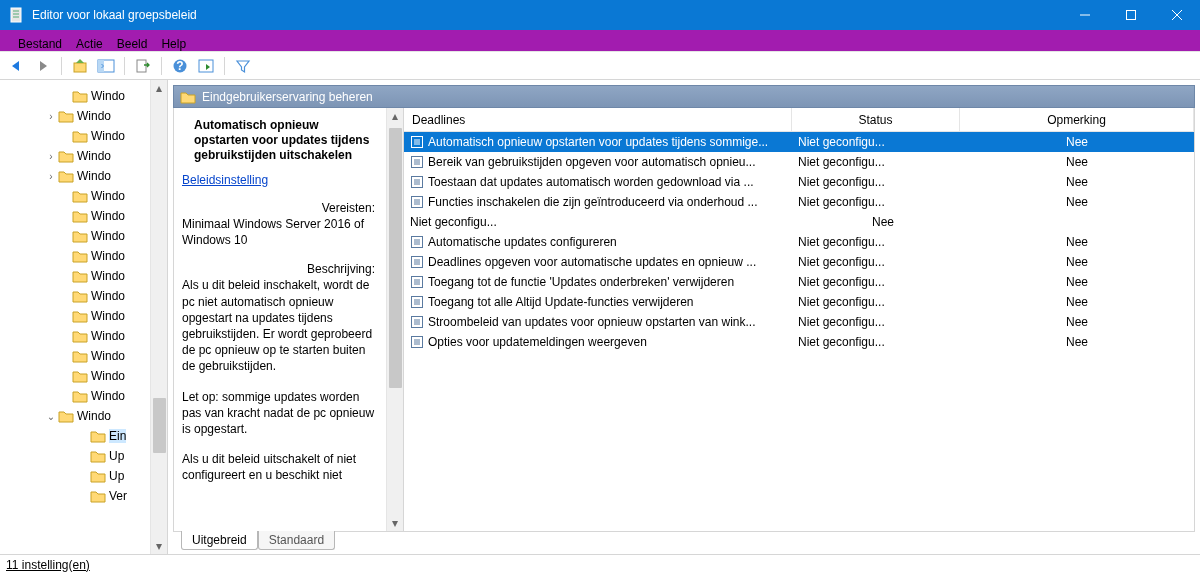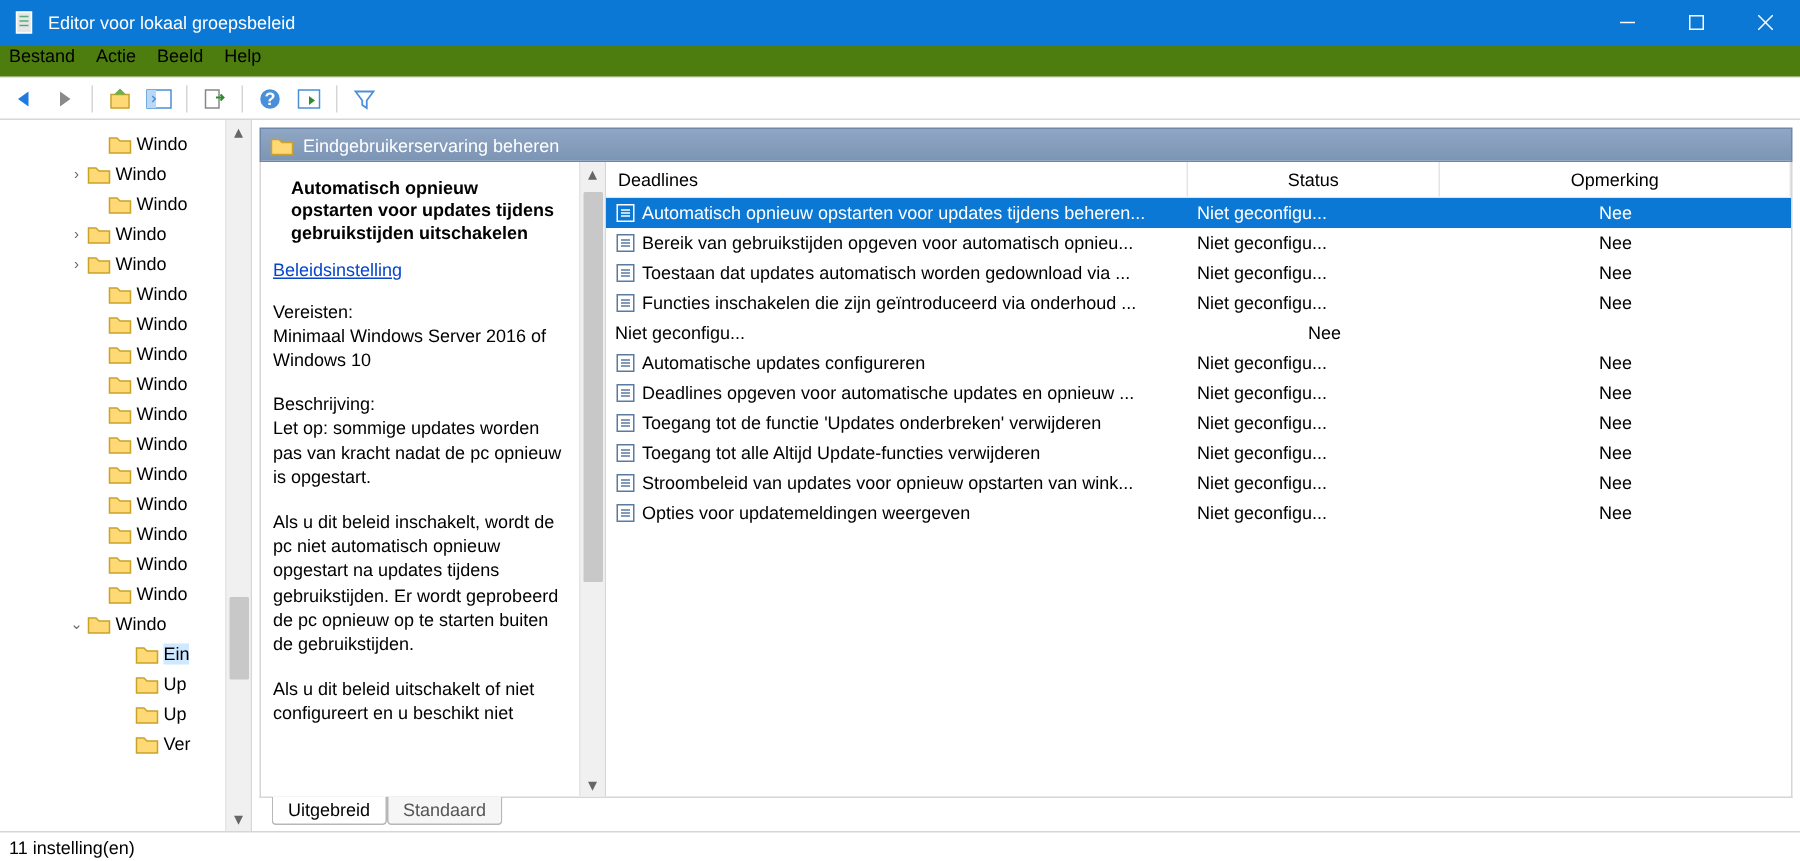--- a/index.html
+++ b/index.html
@@ -4,21 +4,21 @@
 <style>
 * { margin: 0; padding: 0; box-sizing: border-box; font-family: "Segoe UI", Tahoma, sans-serif; font-size: 12px; }
 body { background: #fff; width: 1200px; height: 574px; overflow: hidden; display: flex; flex-direction: column; }
 
 .titlebar { background: #0a78d4; height: 30px; display: flex; align-items: center; color: #fff; }
 .titlebar .app-icon { width: 16px; height: 16px; margin: 0 8px; display: flex; align-items: center; justify-content: center; }
 .titlebar .title { flex: 1; font-size: 12px; }
 .titlebar .win-controls { display: flex; height: 100%; }
 .titlebar .win-btn { width: 46px; height: 100%; display: flex; align-items: center; justify-content: center; color: #fff; }
 
-.menubar { height: 22px; background: #4d7c0f; border-bottom: 1px solid #e5e5e5; display: flex; align-items: flex-start; padding: 0 6px; gap: 14px; }
+.menubar { height: 22px; background: #a21caf; border-bottom: 1px solid #e5e5e5; display: flex; align-items: flex-end; padding: 0 18px; gap: 14px; }
 .menubar .menu-item { font-size: 12px; color: #000; }
 
 .toolbar { height: 28px; background: #fff; border-bottom: 1px solid #d6d6d6; display: flex; align-items: center; padding: 0 6px; gap: 4px; }
 .toolbar .tb-sep { width: 1px; height: 18px; background: #d6d6d6; margin: 0 3px; }
 .toolbar .tb-btn { width: 22px; height: 22px; display: flex; align-items: center; justify-content: center; }
 
 .content { flex: 1; display: flex; min-height: 0; }
 
 .tree-pane { width: 168px; border-right: 1px solid #d6d6d6; overflow: hidden; position: relative; padding-top: 6px; }
 .tree-inner { position: relative; height: 100%; }
@@ -32,21 +32,21 @@
 .tree-item.selected .label { background: #cde8ff; }
 
 .main-pane { flex: 1; display: flex; flex-direction: column; min-width: 0; padding: 5px 5px 0 5px; }
 .category-header { height: 23px; background: linear-gradient(#8fa6c4, #7d95b5); border: 1px solid #6e87a8; display: flex; align-items: center; padding: 0 6px; color: #fff; font-size: 12px; gap: 6px; }
 
 .split-body { flex: 1; display: flex; min-height: 0; border: 1px solid #d6d6d6; border-top: none; }
 
 .detail-pane { width: 230px; border-right: 1px solid #d6d6d6; padding: 10px 12px 8px 8px; font-size: 12px; color: #000; position: relative; display: flex; flex-direction: column; }
 .detail-pane .policy-name { font-weight: bold; margin-bottom: 10px; line-height: 1.25; margin-left: 12px; }
 .detail-pane .link { color: #0645cc; text-decoration: underline; margin-bottom: 14px; display: inline-block; }
-.detail-pane .section-label { margin-bottom: 1px; }
+.detail-pane .section-label { margin-bottom: 1px; text-align: right; }
 .detail-pane .desc { line-height: 1.35; }
 .detail-scroll { position: absolute; right: 0; top: 0; width: 17px; height: 100%; background: #f0f0f0; border-left: 1px solid #e5e5e5; display: flex; flex-direction: column; align-items: center; }
 .detail-scroll .arrow { height: 16px; width: 100%; display: flex; align-items: center; justify-content: center; color: #666; }
 .detail-scroll .thumb { width: 13px; background: #c8c8c8; border-radius: 1px; margin-top: 2px; }
 .detail-body { overflow: hidden; padding-right: 16px; }
 
 .list-pane { flex: 1; display: flex; flex-direction: column; min-width: 0; }
 .list-header { height: 24px; display: flex; border-bottom: 1px solid #e5e5e5; }
 .list-header .col { display: flex; align-items: center; padding: 0 8px; border-right: 1px solid #e5e5e5; font-size: 12px; color: #000; background: #fff; }
 .col-setting { width: 388px; }
@@ -62,21 +62,21 @@
 .list-row.selected { background: #0a78d4; color: #fff; }
 .list-row.selected .policy-icon rect { stroke: #fff; }
 .list-row.selected .policy-icon line { stroke: #fff; }
 
 .policy-icon { width: 14px; height: 14px; flex-shrink: 0; }
 
 .bottom-tabs { height: 22px; display: flex; align-items: flex-start; padding-left: 8px; background: #fff; }
 .bottom-tabs .tab { padding: 2px 10px; font-size: 12px; border: 1px solid #b7b7b7; border-top: none; background: #fff; border-radius: 0 0 3px 3px; margin-top: -1px; }
 .bottom-tabs .tab.inactive { background: #f6f6f6; color: #555; }
 
-.statusbar { height: 20px; border-top: 1px solid #d6d6d6; display: flex; align-items: center; padding: 0 6px; font-size: 12px; color: #000; }
+.statusbar { height: 20px; border-top: 1px solid #d6d6d6; display: flex; align-items: center; padding: 0 6px; font-size: 12px; color: #000; text-decoration: underline; }
 
 svg { display: block; }
 </style>
 </head>
 <body>
 
 <div class="titlebar">
   <div class="app-icon">
     <svg width="16" height="16" viewBox="0 0 16 16">
         <rect x="3" y="1" width="10" height="14" fill="#e6e6e6" stroke="#fff" stroke-width="1"></rect>
@@ -381,22 +381,22 @@
 
     <div class="split-body">
 
       <div class="detail-pane">
         <div class="detail-body">
           <div class="policy-name">Automatisch opnieuw opstarten voor updates tijdens gebruikstijden uitschakelen</div>
           <a class="link">Beleidsinstelling</a>
           <div class="section-label">Vereisten:</div>
           <div class="desc" style="margin-bottom:14px;">Minimaal Windows Server 2016 of Windows 10</div>
           <div class="section-label">Beschrijving:</div>
+          <div class="desc" style="margin-bottom:14px;">Als u dit beleid inschakelt, wordt de pc niet automatisch opnieuw opgestart na updates tijdens gebruikstijden. Er wordt geprobeerd de pc opnieuw op te starten buiten de gebruikstijden.</div>
           <div class="desc" style="margin-bottom:14px;">Let op: sommige updates worden pas van kracht nadat de pc opnieuw is opgestart.</div>
-          <div class="desc" style="margin-bottom:14px;">Als u dit beleid inschakelt, wordt de pc niet automatisch opnieuw opgestart na updates tijdens gebruikstijden. Er wordt geprobeerd de pc opnieuw op te starten buiten de gebruikstijden.</div>
           <div class="desc">Als u dit beleid uitschakelt of niet configureert en u beschikt niet</div>
         </div>
         <div class="detail-scroll">
           <div class="arrow">▴</div>
           <div style="flex:1; position:relative; width:100%;">
             <div class="thumb" style="height:260px; position:absolute; top:2px; left:2px;"></div>
           </div>
           <div class="arrow">▾</div>
         </div>
       </div>
@@ -411,21 +411,21 @@
             <div class="list-row selected">
               <div class="cell c-setting">
                 <span>
                   <svg class="policy-icon" width="14" height="14" viewBox="0 0 14 14">
                     <rect x="1.5" y="1.5" width="11" height="11" fill="none" stroke="#5a7aa0"></rect>
                     <line x1="4" y1="5" x2="10" y2="5" stroke="#5a7aa0"></line>
                     <line x1="4" y1="7" x2="10" y2="7" stroke="#5a7aa0"></line>
                     <line x1="4" y1="9" x2="10" y2="9" stroke="#5a7aa0"></line>
                   </svg>
                 </span>
-                <span>Automatisch opnieuw opstarten voor updates tijdens beheren...</span>
+                <span>Automatisch opnieuw opstarten voor updates tijdens sommige...</span>
               </div>
               <div class="cell c-status">Niet geconfigu...</div>
               <div class="cell c-comment">Nee</div>
             </div>
             <div class="list-row">
               <div class="cell c-setting">
                 <span>
                   <svg class="policy-icon" width="14" height="14" viewBox="0 0 14 14">
                     <rect x="1.5" y="1.5" width="11" height="11" fill="none" stroke="#5a7aa0"></rect>
                     <line x1="4" y1="5" x2="10" y2="5" stroke="#5a7aa0"></line>

